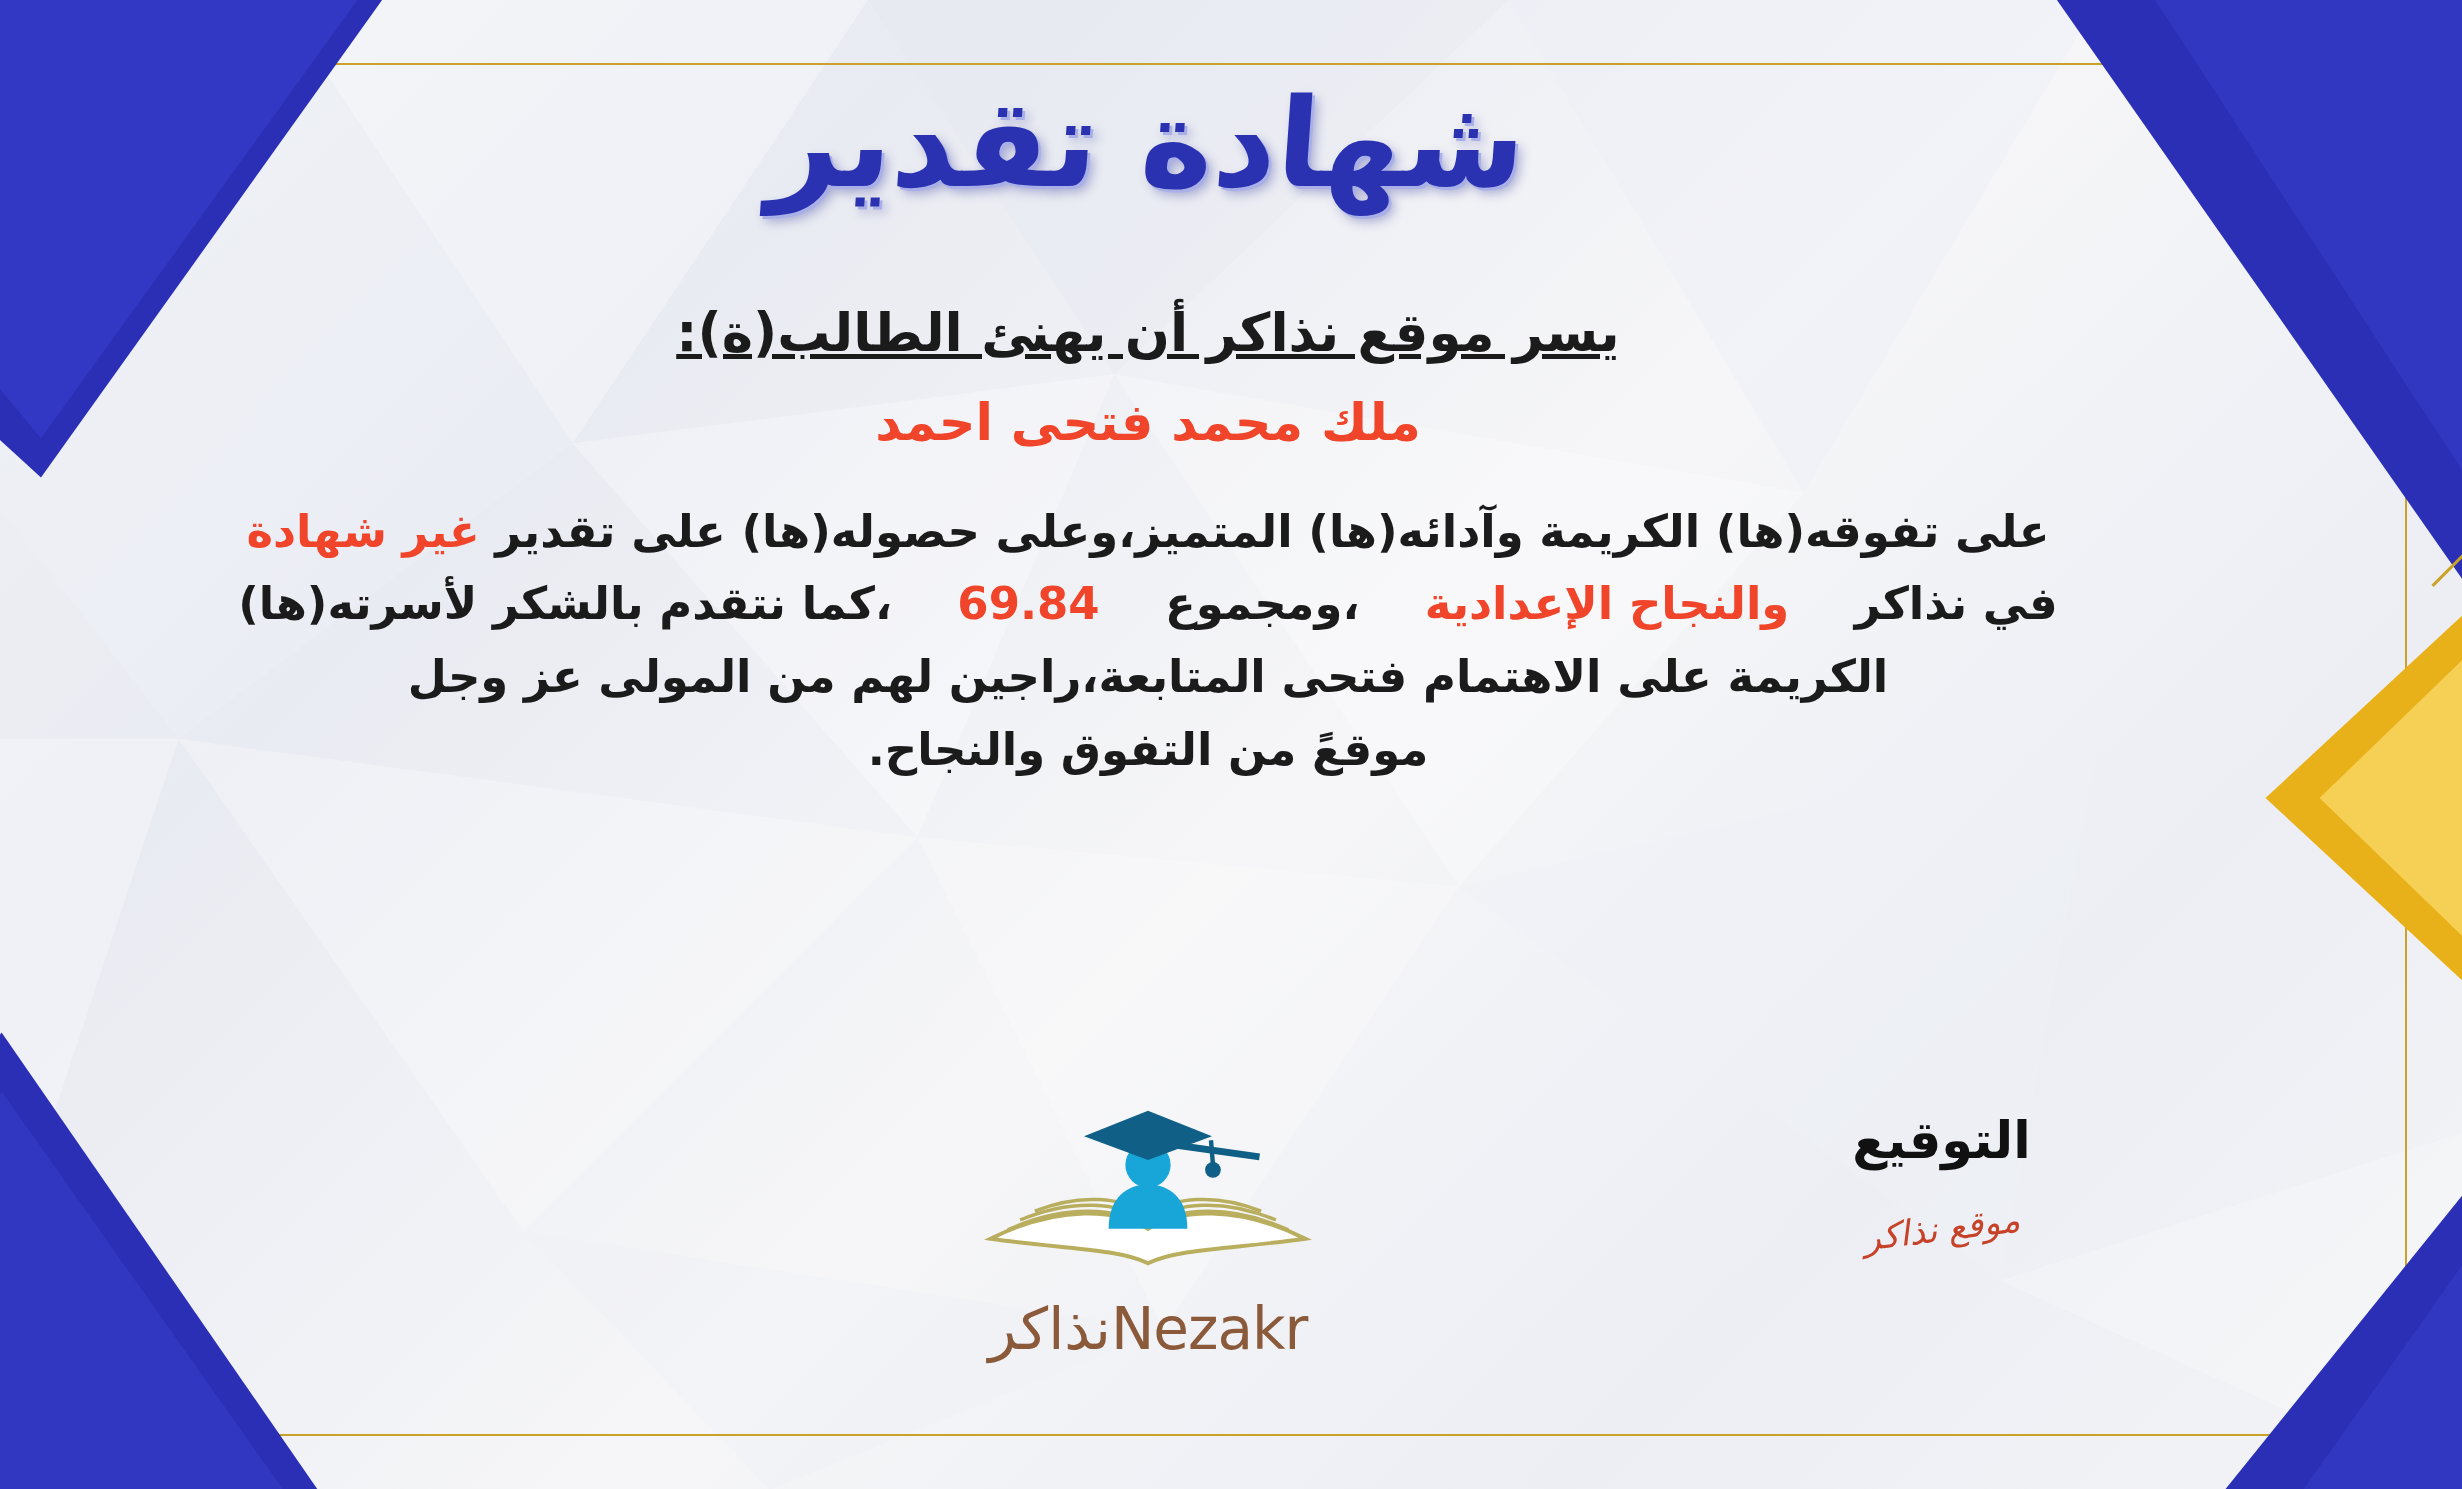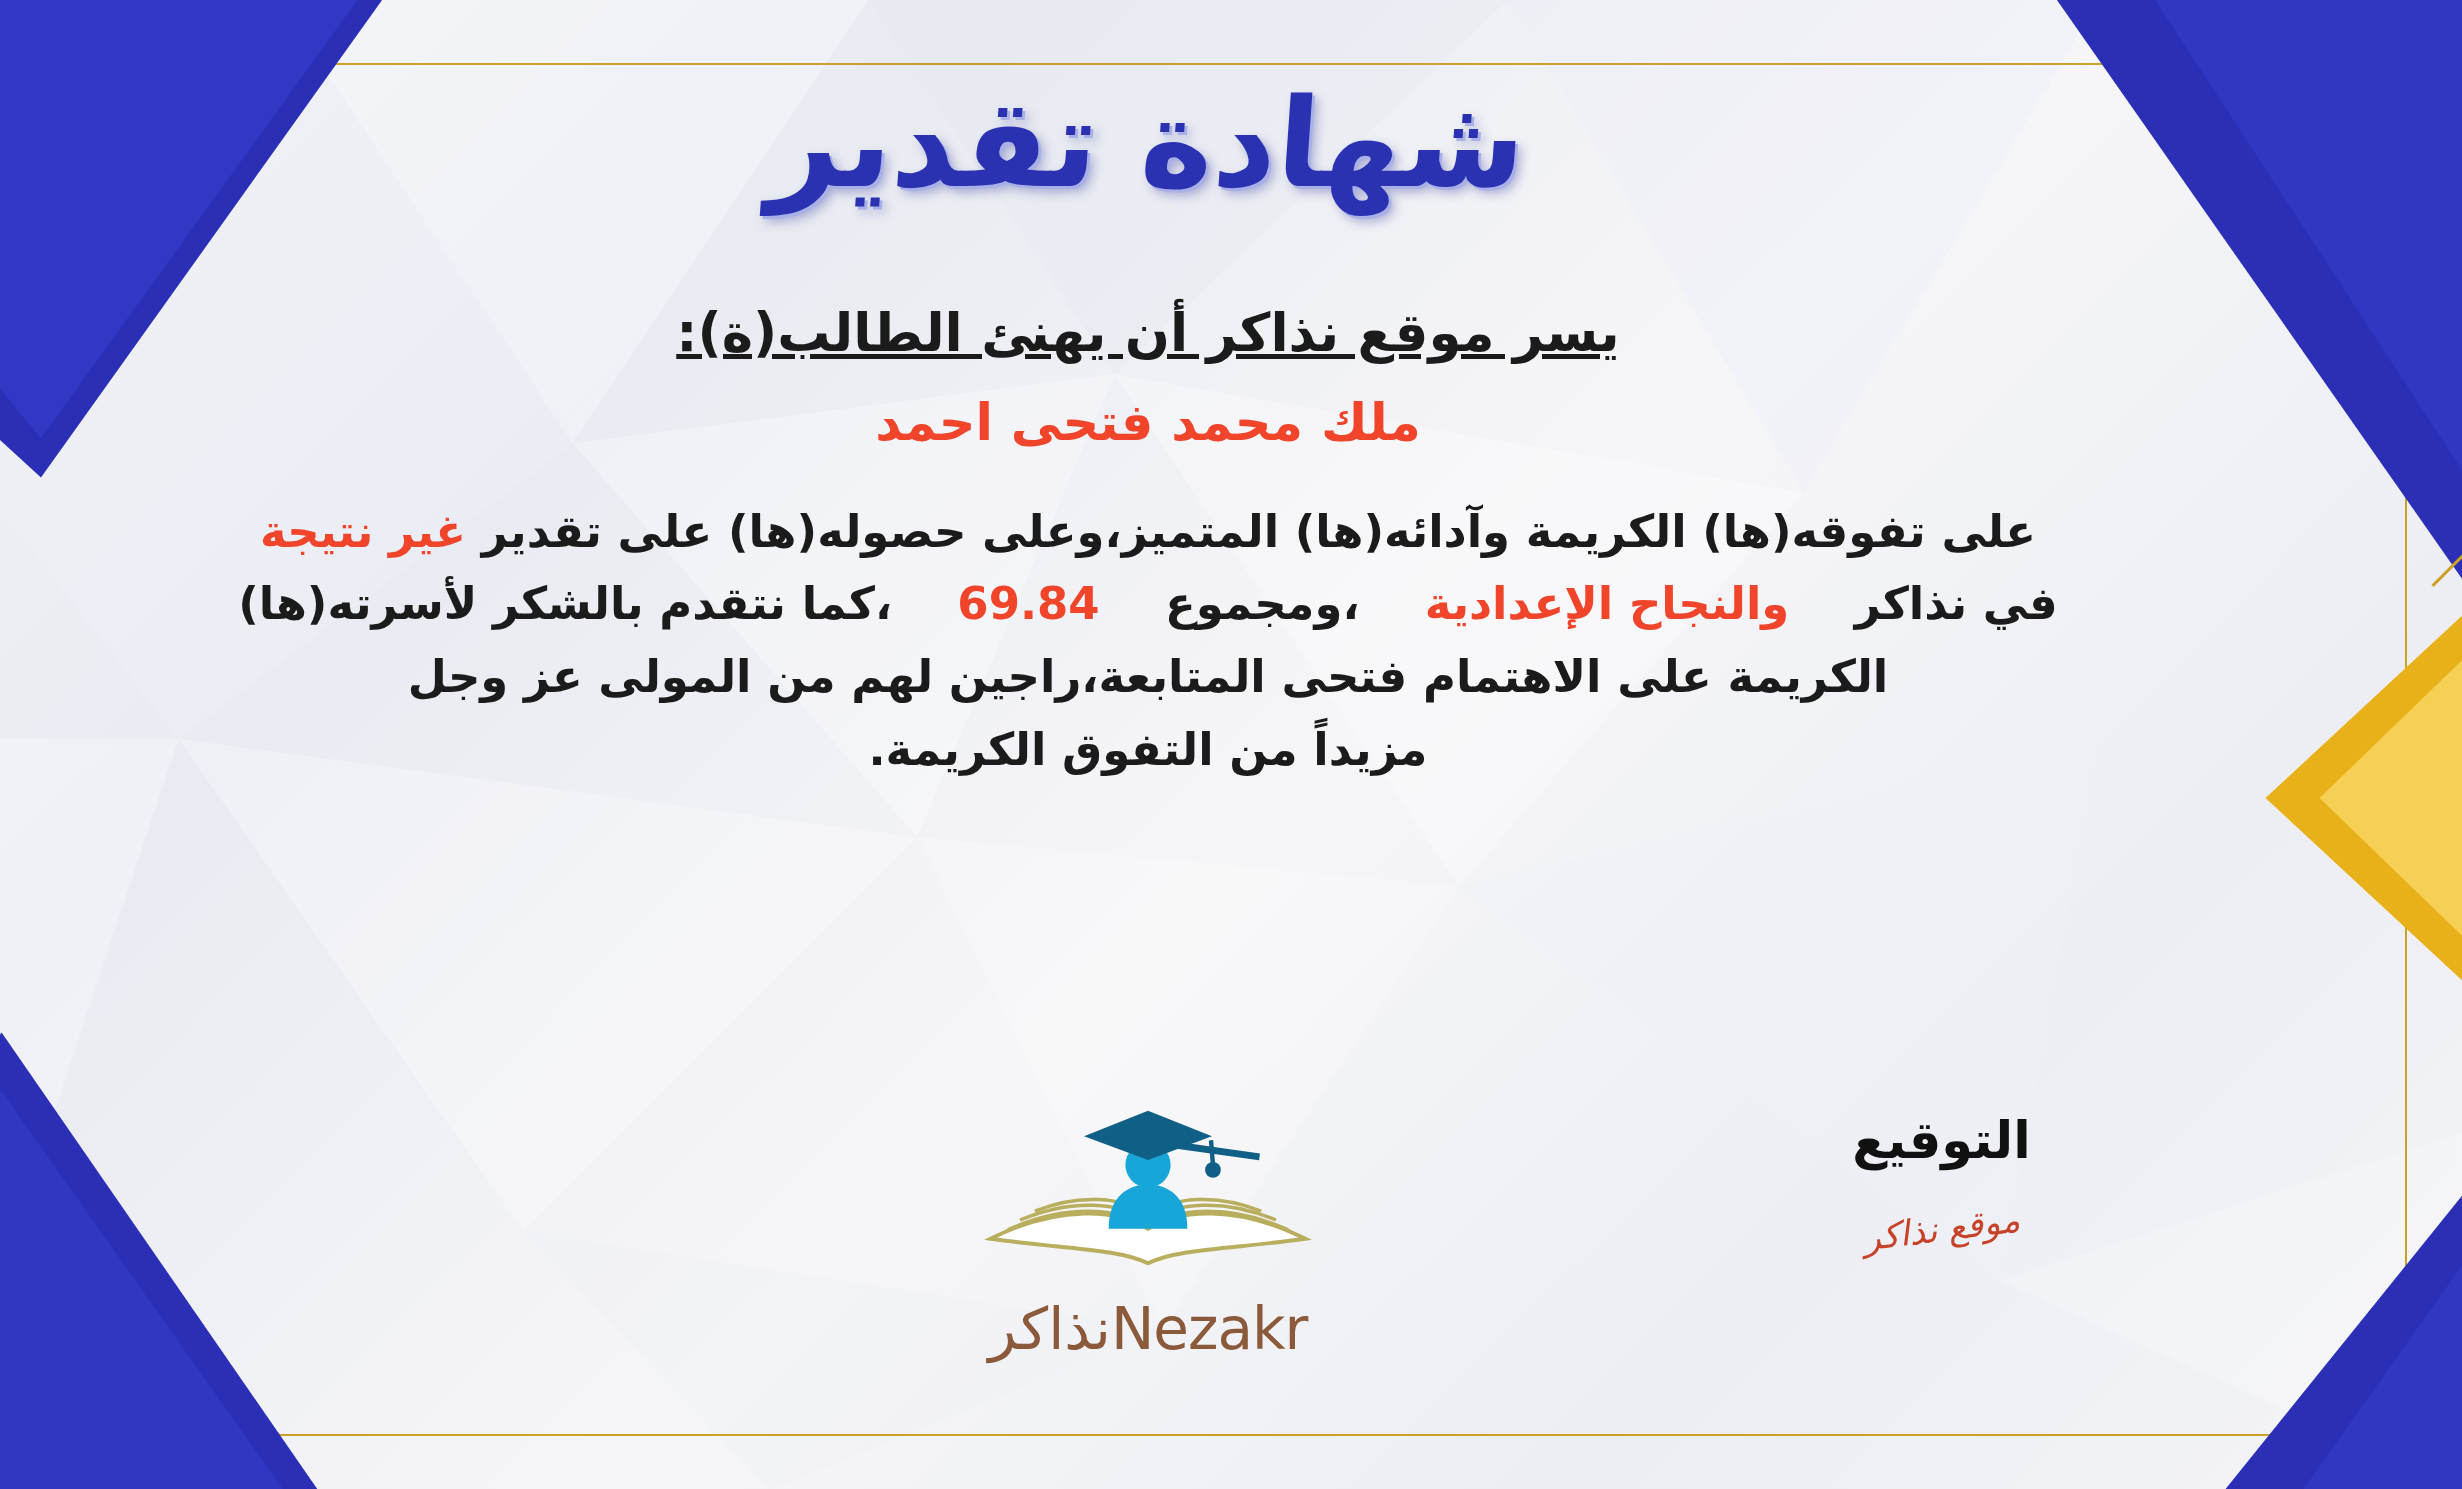--- a/index.html
+++ b/index.html
@@ -206,35 +206,35 @@
   <div class="content">
 
     <h1 class="title">شهادة تقدير</h1>
 
     <div class="intro">يسر موقع نذاكر أن يهنئ الطالب(ة):</div>
 
     <div class="student-name">ملك محمد فتحى احمد</div>
 
     <div class="body-text">
       <span>على تفوقه(ها) الكريمة وآدائه(ها) المتميز،وعلى حصوله(ها) على تقدير</span>
-      <span class="hl">غير نتيجة</span>
+      <span class="hl">غير شهادة</span>
       <br>
       <span>في نذاكر</span>
       <span class="gap"></span>
       <span class="hl">والنجاح الإعدادية</span>
       <span class="gap"></span>
       <span>،ومجموع</span>
       <span class="gap"></span>
       <span class="hl">69.84</span>
       <span class="gap"></span>
       <span>،كما نتقدم بالشكر لأسرته(ها)</span>
       <br>
       <span>الكريمة على الاهتمام فتحى المتابعة،راجين لهم من المولى عز وجل</span>
       <br>
-      <span>مزيداً من التفوق الكريمة.</span>
+      <span>موقعً من التفوق والنجاح.</span>
     </div>
 
   </div>
 
   <div class="footer">
 
     <div class="signature-block">
       <div class="signature-label">التوقيع</div>
       <div class="signature-script">موقع نذاكر</div>
     </div>

